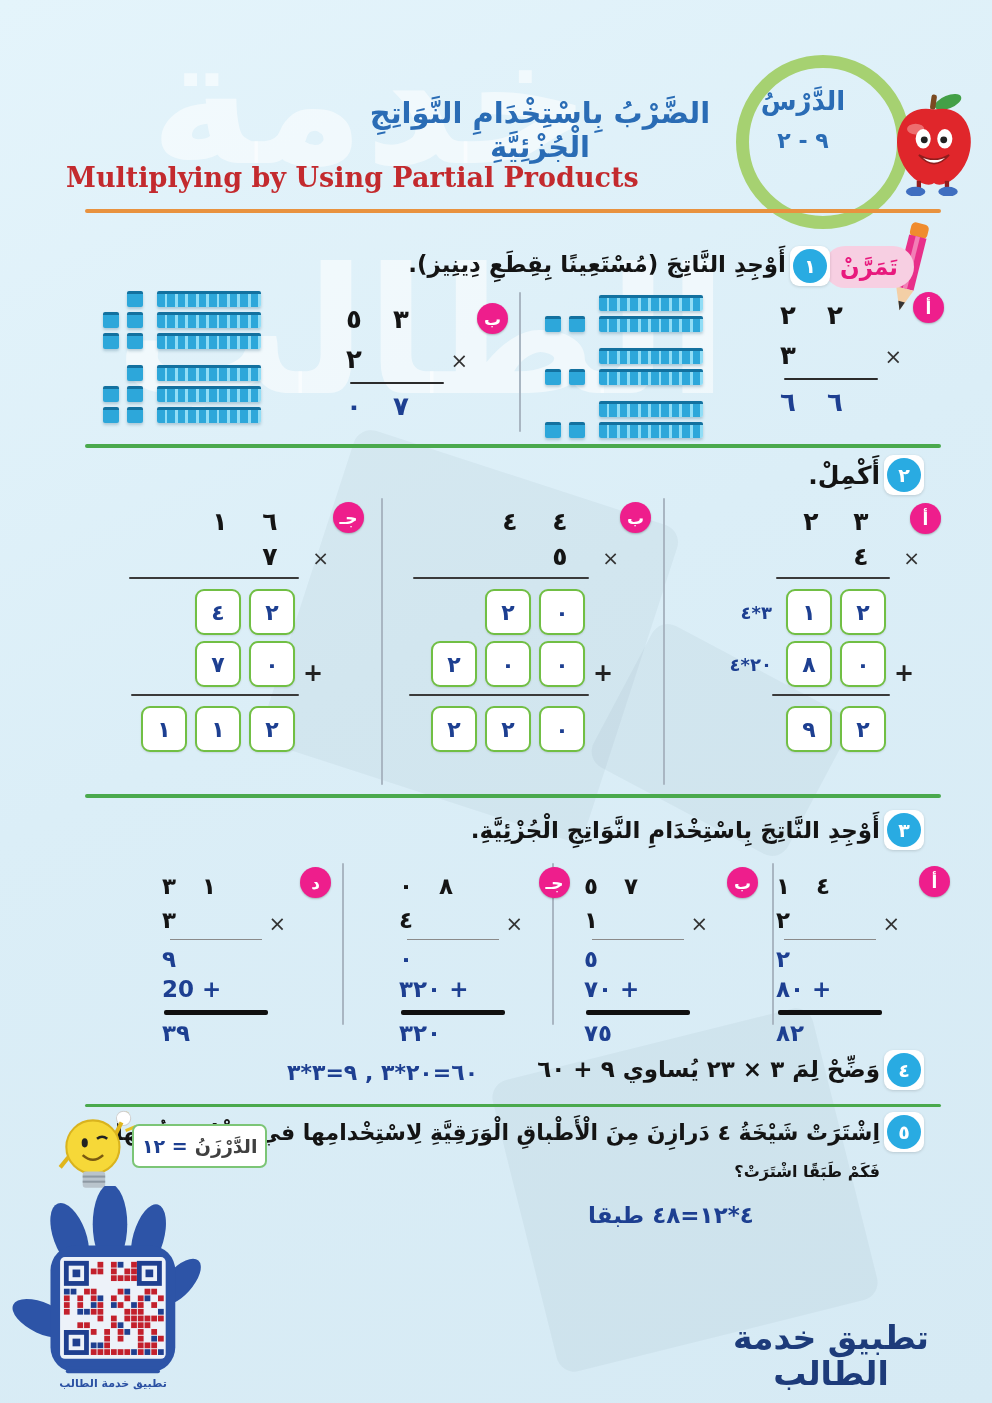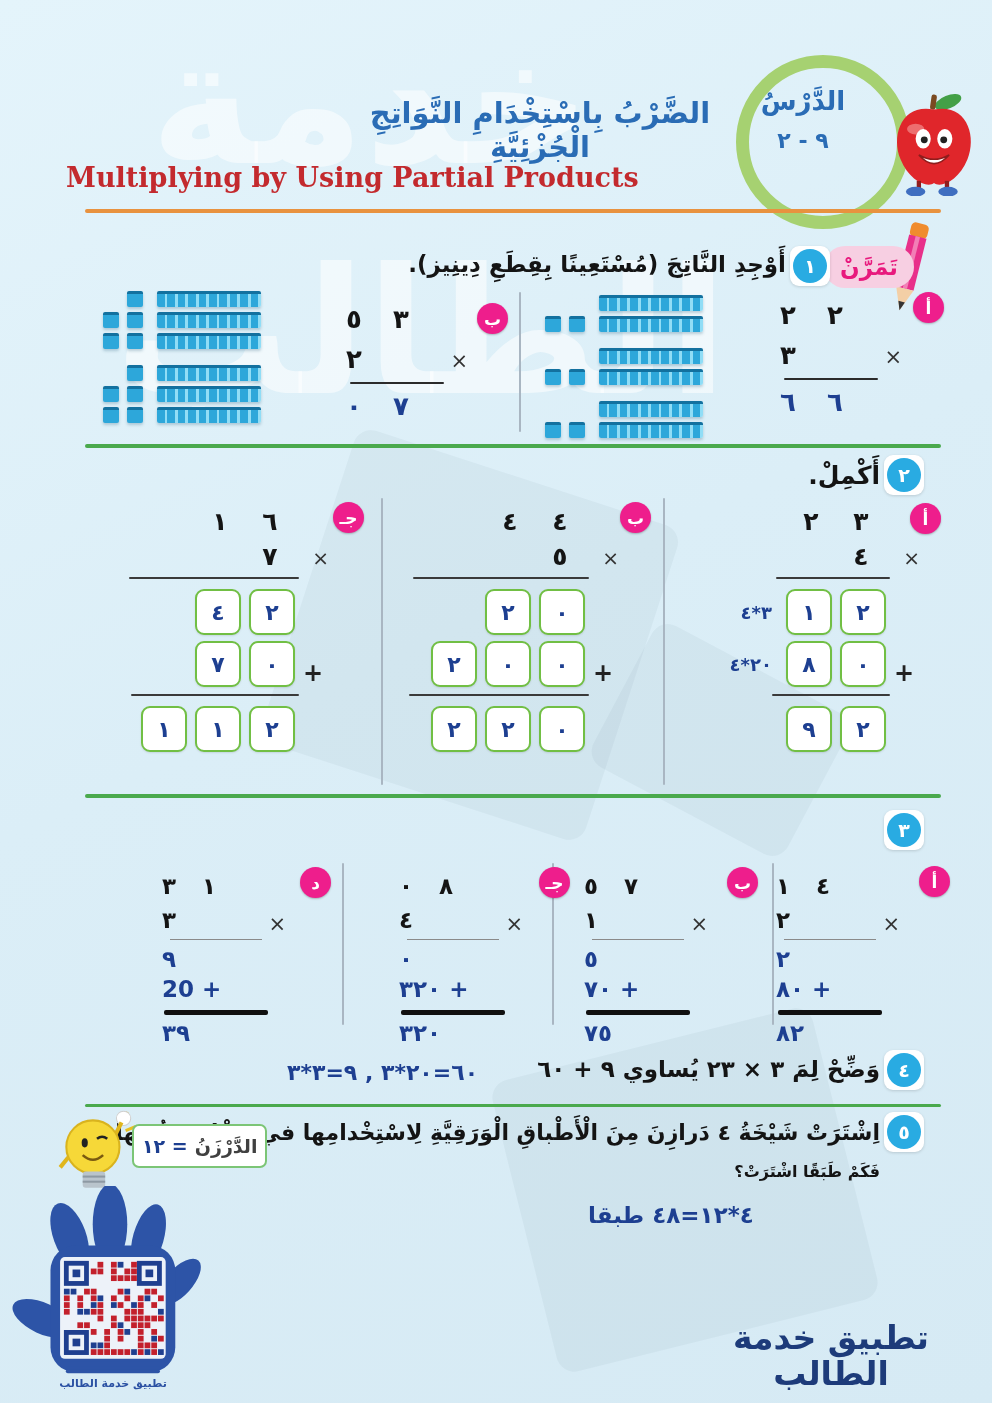--- a/index.html
+++ b/index.html
@@ -339,20 +339,21 @@
       <div class="gcell">١</div>
       <div class="gcell">٢</div>
     </div>
   </div>
 
   <div class="hr-green" style="top:794px;"></div>
 
   <div class="badge-wrap" style="left:884px;top:810px;">
     <div class="badge-blue">٣</div>
   </div>
+  <div class="prompt" style="right:112px;top:817px;">أَوْجِدِ النَّاتِجَ بِاسْتِخْدَامِ النَّوَاتِجِ الْجُزْئِيَّةِ.</div>
 
   <div class="badge-pink" style="left:919px;top:866px;">أ</div>
   <div class="mcol m3" style="right:90px;top:872px;width:126px;">
     <div class="mrow mtop">٤ ١</div>
     <div class="mrow mmult">
       <span>٢</span>
       <span class="times">×</span>
     </div>
     <div class="mline3"></div>
     <div class="mrow mblue">٢</div>

